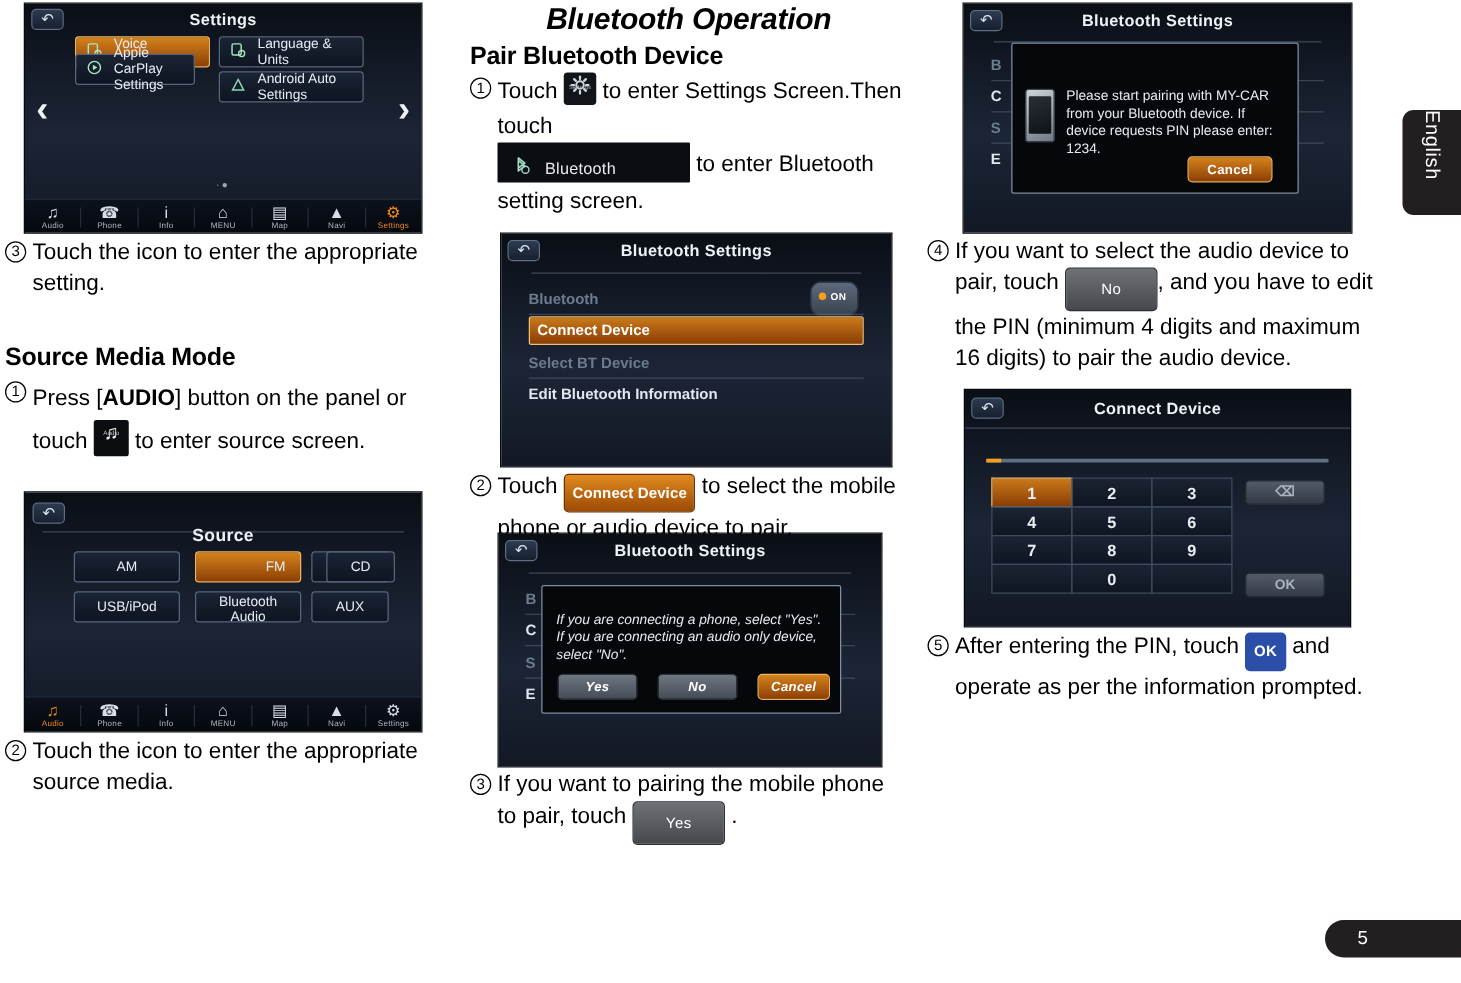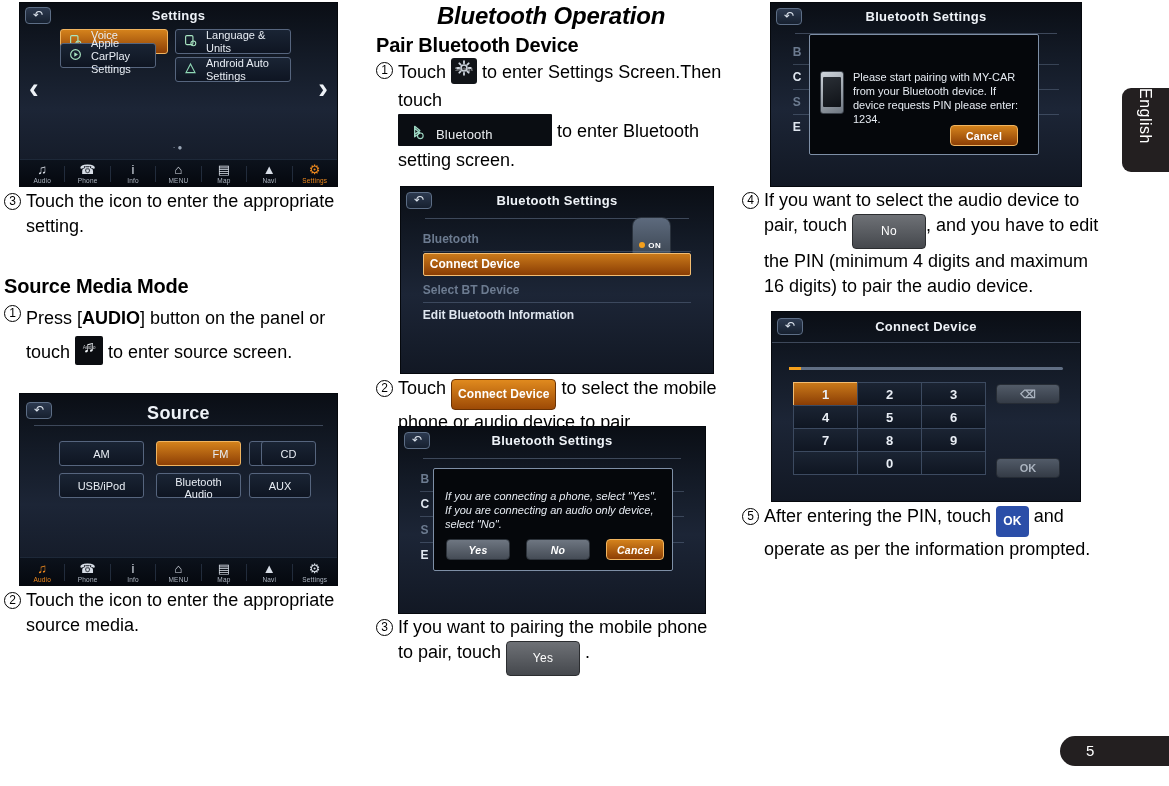--- a/index.html
+++ b/index.html
@@ -164,23 +164,23 @@
     color:#dfe6ef; font-size:12px; font-weight:600;
   }
   .lrow.dim { color:#6c7b90; }
   .lrow.sel {
     background:linear-gradient(#c9791a,#8a3d04);
     border:1px solid #f3bd72; border-radius:2px;
     color:#fff; padding-left:6px;
   }
   .lrow .hr { position:absolute; left:0; right:0; bottom:-1px; height:1px; background:rgba(140,160,190,.3); }
   .toggle {
-    position:absolute; right:20px; top:50%; transform:translateY(-50%);
+    position:absolute; right:4px; top:50%; transform:translateY(-50%);
     background:linear-gradient(#5d6a7d,#39434f); border-radius:9px;
-    color:#fff; font-size:8px; padding:16px 9px 2px 6px; letter-spacing:.4px;
+    color:#fff; font-size:8px; padding:0 9px 2px 6px; letter-spacing:.4px;
     border:1px solid #2a323d;
   }
   .toggle .dot {
     display:inline-block; width:6px; height:6px; border-radius:50%;
     background:#f5a01c; margin-right:3px; vertical-align:0px;
   }
 
   
   .modal {
     position:absolute; background:#05070b;
@@ -319,21 +319,21 @@
     <div class="h2" style="position:absolute; left:4px; top:274px;">Source Media Mode</div>
 
     <div class="step" style="position:absolute; left:4px; top:301px; width:352px;">
       <span class="num">1</span>
       <span class="body" style="line-height:34px;">
         <span>Press [</span><b>AUDIO</b><span>] button on the panel  or touch </span><span class="icon-audio-chip"><span class="note">♫</span><span class="lbl">Audio</span></span><span> to enter source screen.</span>
       </span>
     </div>
 
     <div class="hu" style="position:absolute; left:19px; top:393px; width:319px; height:193px;">
-      <div class="titlebar" style="top:9px; font-size:18px;">Source</div>
+      <div class="titlebar" style="top:26px; font-size:14px;">Source</div>
       <div class="backbtn" style="left:6px; top:8px; width:26px; height:17px; font-size:12px; line-height:15px;">↶</div>
       <div class="sep" style="left:14px; right:14px; top:31px;"></div>
 
       <div class="tile" style="left:39px; top:47px; width:85px; height:25px; text-align:center; font-size:11px; line-height:25px;">
         <span>AM</span></div>
       <div class="tile sel" style="left:136px; top:47px; width:85px; height:25px; text-align:center; font-size:11px; line-height:25px;">
         <span>FM</span></div>
       <div class="tile" style="left:229px; top:47px; width:62px; height:25px; text-align:center; font-size:11px; line-height:25px;">
         <span>SXM</span></div>
       <div class="tile" style="left:244px; top:47px; width:0px; height:0px; opacity:0;"></div>

